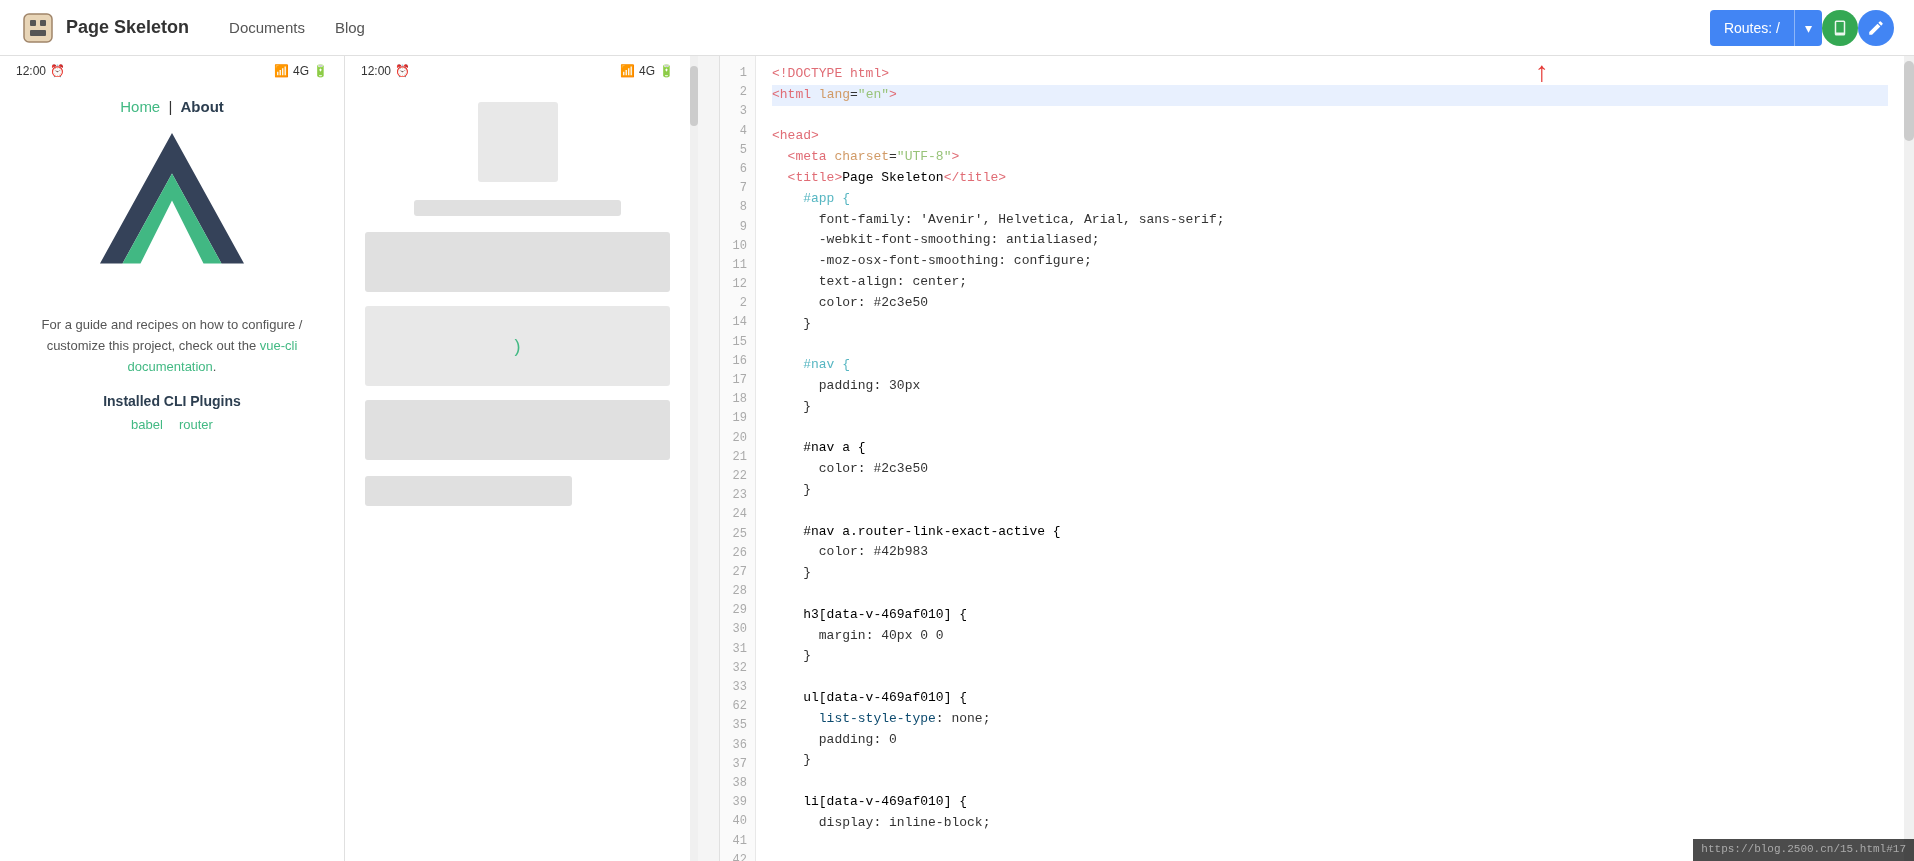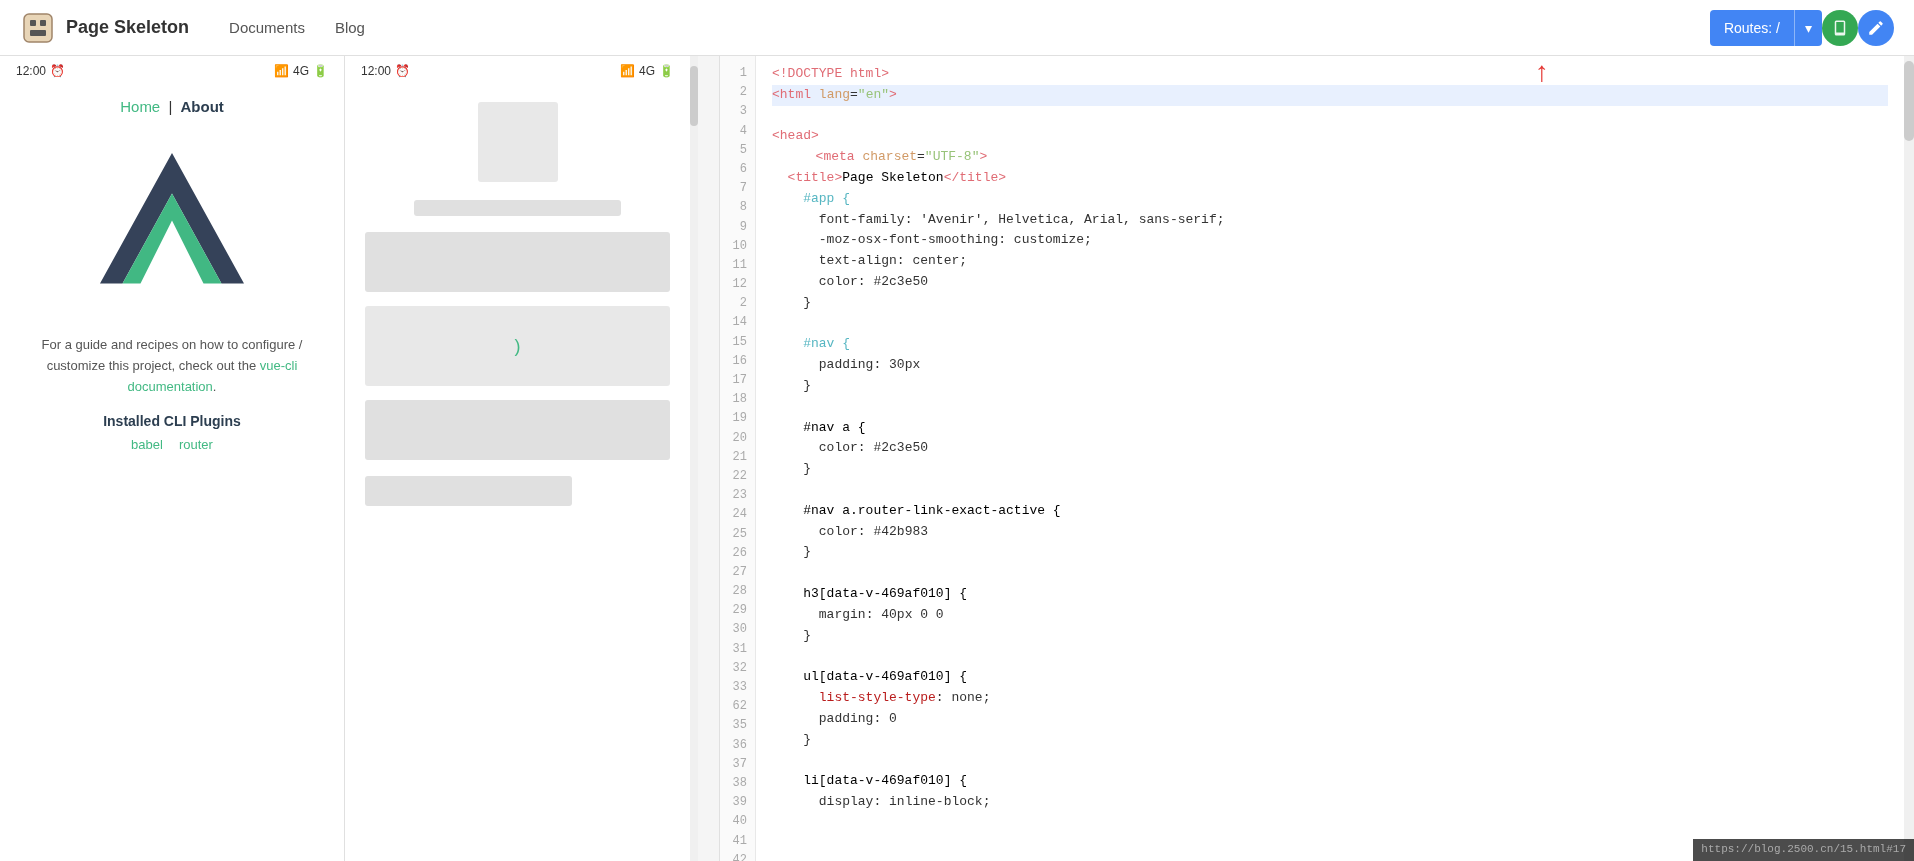--- a/index.html
+++ b/index.html
@@ -131,21 +131,20 @@
     .status-left { display: flex; align-items: center; gap: 4px; }
     .status-right { display: flex; align-items: center; gap: 4px; }
     .phone-content {
       flex: 1;
       padding: 16px 20px;
       text-align: center;
       overflow: hidden;
     }
     .phone-nav {
       font-size: 15px;
-      margin-bottom: 20px;
     }
     .phone-nav a {
       color: #42b983;
       text-decoration: none;
     }
     .phone-nav .separator { color: #333; margin: 0 4px; }
     .vue-logo {
       width: 180px;
       height: 180px;
       margin: 0 auto 16px;
@@ -442,25 +441,26 @@
           <span>39</span>
           <span>40</span>
           <span>41</span>
           <span>42</span>
         </div>
       <div class="code-content" id="code-content-container">
           <span class="code-line"><span style="color:#e06c75;">&lt;!DOCTYPE html&gt;</span></span>
           <span class="code-line highlighted"><span style="color:#e06c75;">&lt;html</span> <span style="color:#d19a66;">lang</span><span style="color:#333;">=</span><span style="color:#98c379;">"en"</span><span style="color:#e06c75;">&gt;</span></span>
           <span class="code-line">&nbsp;</span>
           <span class="code-line"><span style="color:#e06c75;">&lt;head</span><span style="color:#e06c75;">&gt;</span></span>
-          <span class="code-line">  <span style="color:#e06c75;margin-left:28px;">&lt;meta</span> <span style="color:#d19a66;">charset</span><span style="color:#333;">=</span><span style="color:#98c379;">"UTF-8"</span><span style="color:#e06c75;">&gt;</span></span>
+          <span class="code-line">  <span style="color:#e06c75;">&lt;meta</span> <span style="color:#d19a66;">charset</span><span style="color:#333;">=</span><span style="color:#98c379;">"UTF-8"</span><span style="color:#e06c75;">&gt;</span></span>
           <span class="code-line">  <span style="color:#e06c75;">&lt;title</span><span style="color:#e06c75;">&gt;</span>Page Skeleton<span style="color:#e06c75;">&lt;/title</span><span style="color:#e06c75;">&gt;</span></span>
           <span class="code-line"><span style="color:#56b6c2;">    #app {</span></span>
           <span class="code-line"><span style="color:#333;">      font-family</span><span style="color:#333;">:</span><span style="color:#333;"> 'Avenir', Helvetica, Arial, sans-serif;</span></span>
-          <span class="code-line"><span style="color:#333;">      -moz-osx-font-smoothing</span><span style="color:#333;">:</span><span style="color:#333;"> customize;</span></span>
+          <span class="code-line"><span style="color:#333;">      -webkit-font-smoothing</span><span style="color:#333;">:</span><span style="color:#333;"> antialiased;</span></span>
+          <span class="code-line"><span style="color:#333;">      -moz-osx-font-smoothing</span><span style="color:#333;">:</span><span style="color:#333;"> configure;</span></span>
           <span class="code-line"><span style="color:#333;">      text-align</span><span style="color:#333;">:</span><span style="color:#333;"> center;</span></span>
           <span class="code-line"><span style="color:#333;">      color</span><span style="color:#333;">:</span><span style="color:#333;"> #2c3e50</span></span>
           <span class="code-line"><span style="color:#333;">    }</span></span>
           <span class="code-line">&nbsp;</span>
           <span class="code-line"><span style="color:#56b6c2;">    #nav {</span></span>
           <span class="code-line"><span style="color:#333;">      padding</span><span style="color:#333;">:</span><span style="color:#333;"> 30px</span></span>
           <span class="code-line"><span style="color:#333;">    }</span></span>
           <span class="code-line">&nbsp;</span>
           <span class="code-line">    #nav a {</span>
           <span class="code-line"><span style="color:#333;">      color</span><span style="color:#333;">:</span><span style="color:#333;"> #2c3e50</span></span>
@@ -468,21 +468,21 @@
           <span class="code-line">&nbsp;</span>
           <span class="code-line">    #nav a.router-link-exact-active {</span>
           <span class="code-line"><span style="color:#333;">      color</span><span style="color:#333;">:</span><span style="color:#333;"> #42b983</span></span>
           <span class="code-line"><span style="color:#333;">    }</span></span>
           <span class="code-line">&nbsp;</span>
           <span class="code-line">    h3[data-v-469af010] {</span>
           <span class="code-line"><span style="color:#333;">      margin</span><span style="color:#333;">:</span><span style="color:#333;"> 40px 0 0</span></span>
           <span class="code-line"><span style="color:#333;">    }</span></span>
           <span class="code-line">&nbsp;</span>
           <span class="code-line">    ul[data-v-469af010] {</span>
-          <span class="code-line"><span style="color:#b91c1c;font-family:Liberation Mono, monospace;">      list-style-type</span><span style="color:#333;">:</span><span style="color:#333;"> none;</span></span>
+          <span class="code-line"><span style="color:#0c4a6e;font-family:Liberation Mono, monospace;">      list-style-type</span><span style="color:#333;">:</span><span style="color:#333;"> none;</span></span>
           <span class="code-line"><span style="color:#333;">      padding</span><span style="color:#333;">:</span><span style="color:#333;"> 0</span></span>
           <span class="code-line"><span style="color:#333;">    }</span></span>
           <span class="code-line">&nbsp;</span>
           <span class="code-line">    li[data-v-469af010] {</span>
           <span class="code-line"><span style="color:#333;">      display</span><span style="color:#333;">:</span><span style="color:#333;"> inline-block;</span></span>
         </div>
       <div class="code-scrollbar">
         <div class="code-scrollbar-thumb"></div>
       </div>
     </div>

